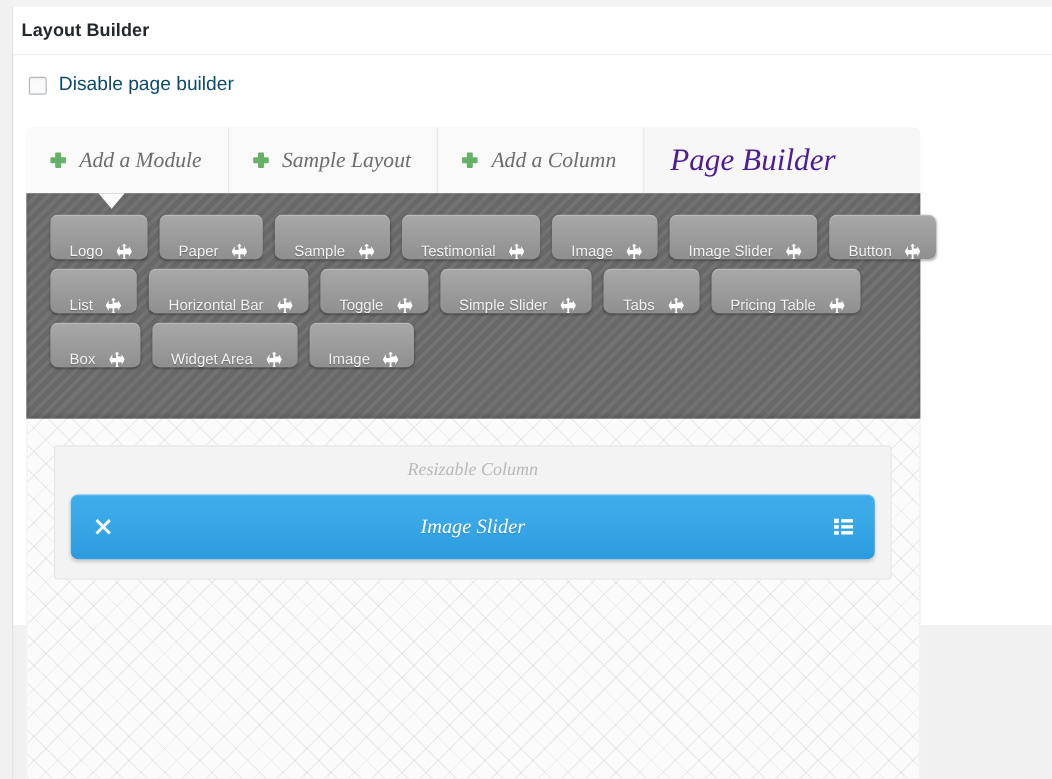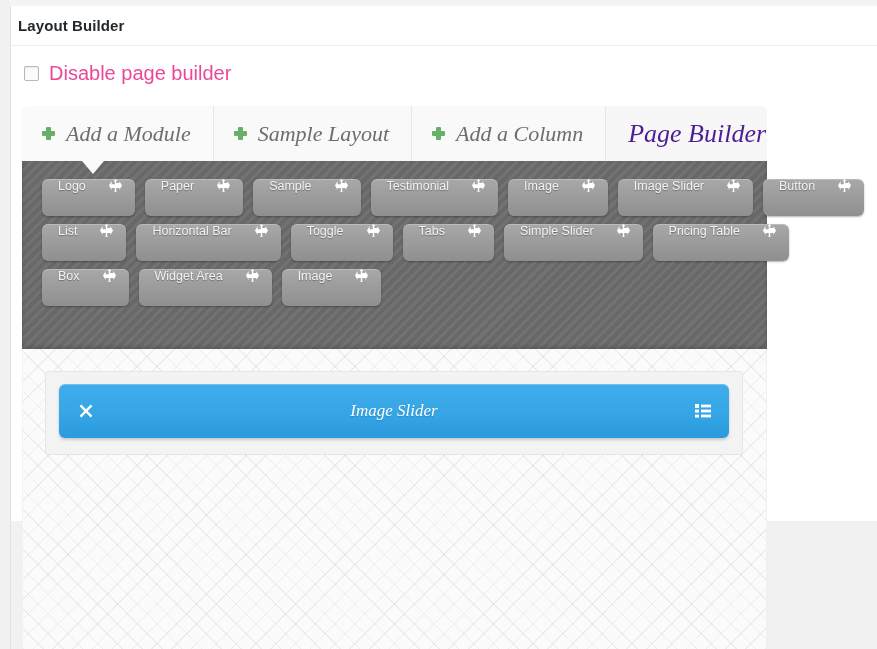--- a/index.html
+++ b/index.html
@@ -69,22 +69,22 @@
     box-sizing: border-box;
     border: 1px solid #b4b9be;
     background: #fbfbfb;
     border-radius: 2px;
     box-shadow: inset 0 1px 2px rgba(0,0,0,.07);
     margin-left: 13px;
     cursor: pointer;
   }
   .cb-label {
     margin-left: 10px;
-    font-size: 20px;
-    color: #ec4899;
+    font-size: 16px;
+    color: #0c4a6e;
     text-align: center;
   }
 
   
   #builder {
     position: absolute;
     left: 22px; top: 106px;
     width: 745px;
     height: 543px;
   }
@@ -120,21 +120,21 @@
     content: "";
     position: absolute;
     background: #65b168;
     border-radius: 1px;
   }
   .plus::before { left: 0; top: 4px; width: 13px; height: 5px; }
   .plus::after  { top: 0; left: 4px; height: 13px; width: 5px; }
   .tab-label {
     font-family: "Liberation Serif", serif;
     font-style: italic;
-    font-size: 22px;
+    font-size: 18px;
     color: #6d6d6d;
     white-space: nowrap;
   }
   .tabbar-title {
     display: flex;
     align-items: center;
     padding-left: 22px;
     flex: 1 1 auto;
     font-family: "Liberation Serif", serif;
     font-style: italic;
@@ -165,33 +165,32 @@
     border-right: 11px solid transparent;
     border-top: 13px solid #fafafa;
   }
   .mod-row {
     display: flex;
     align-items: center;
     margin-bottom: 8px;
   }
   .mod {
     display: inline-flex;
-    align-items: flex-start;
+    align-items: flex-end;
     height: 37px;
     padding: 0 13px 0 16px;
     margin-right: 10px;
     border-radius: 6px;
     background: linear-gradient(to bottom, #a8a8a8 0%, #9c9c9c 48%, #8f8f8f 100%);
     box-shadow: 0 1px 2px rgba(0,0,0,.3), inset 0 1px 0 rgba(255,255,255,.22);
     color: #f2f2f2;
     font-size: 12.5px;
     cursor: move;
     white-space: nowrap;
     text-shadow: 0 1px 1px rgba(0,0,0,.32);
-    gap: 12px;
   }
   .mod-label { margin-right: 11px; }
   .move-icon {
     width: 13px; height: 13px;
     flex: 0 0 auto;
     display: block;
   }
 
   
   .canvas {
@@ -359,32 +358,32 @@
               <path fill="#ffffff" d="M8 0 5.6 2.6h1.5v3.9H3.2V5 2.6L0 8l3.2 5.4V11h3.9v3.9H5.6L8 16l2.4-1.1H8.9V11h3.9v2.4L16 8l-3.2-5.4V5H8.9V2.6h1.5z"></path>
             </svg>
         </div>
         <div class="mod">
           <span class="mod-label">Toggle</span>
           <svg class="move-icon" viewBox="0 0 16 16">
               <path fill="#ffffff" d="M8 0 5.6 2.6h1.5v3.9H3.2V5 2.6L0 8l3.2 5.4V11h3.9v3.9H5.6L8 16l2.4-1.1H8.9V11h3.9v2.4L16 8l-3.2-5.4V5H8.9V2.6h1.5z"></path>
             </svg>
         </div>
         <div class="mod">
+          <span class="mod-label">Simple Slider</span>
+          <svg class="move-icon" viewBox="0 0 16 16">
+              <path fill="#ffffff" d="M8 0 5.6 2.6h1.5v3.9H3.2V5 2.6L0 8l3.2 5.4V11h3.9v3.9H5.6L8 16l2.4-1.1H8.9V11h3.9v2.4L16 8l-3.2-5.4V5H8.9V2.6h1.5z"></path>
+            </svg>
+        </div>
+        <div class="mod">
           <span class="mod-label">Tabs</span>
           <svg class="move-icon" viewBox="0 0 16 16">
               <path fill="#ffffff" d="M8 0 5.6 2.6h1.5v3.9H3.2V5 2.6L0 8l3.2 5.4V11h3.9v3.9H5.6L8 16l2.4-1.1H8.9V11h3.9v2.4L16 8l-3.2-5.4V5H8.9V2.6h1.5z"></path>
             </svg>
         </div>
         <div class="mod">
-          <span class="mod-label">Simple Slider</span>
-          <svg class="move-icon" viewBox="0 0 16 16">
-              <path fill="#ffffff" d="M8 0 5.6 2.6h1.5v3.9H3.2V5 2.6L0 8l3.2 5.4V11h3.9v3.9H5.6L8 16l2.4-1.1H8.9V11h3.9v2.4L16 8l-3.2-5.4V5H8.9V2.6h1.5z"></path>
-            </svg>
-        </div>
-        <div class="mod">
           <span class="mod-label">Pricing Table</span>
           <svg class="move-icon" viewBox="0 0 16 16">
               <path fill="#ffffff" d="M8 0 5.6 2.6h1.5v3.9H3.2V5 2.6L0 8l3.2 5.4V11h3.9v3.9H5.6L8 16l2.4-1.1H8.9V11h3.9v2.4L16 8l-3.2-5.4V5H8.9V2.6h1.5z"></path>
             </svg>
         </div>
       </div>
 
       <div class="mod-row">
         <div class="mod">
           <span class="mod-label">Box</span>
@@ -403,20 +402,21 @@
           <svg class="move-icon" viewBox="0 0 16 16">
               <path fill="#ffffff" d="M8 0 5.6 2.6h1.5v3.9H3.2V5 2.6L0 8l3.2 5.4V11h3.9v3.9H5.6L8 16l2.4-1.1H8.9V11h3.9v2.4L16 8l-3.2-5.4V5H8.9V2.6h1.5z"></path>
             </svg>
         </div>
       </div>
     </div>
 
     <div class="canvas">
 
       <div class="column">
+        <div class="column-title">Resizable Column</div>
 
         <div class="module-bar">
           <svg class="bar-x" viewBox="0 0 16 16">
             <path fill="#ffffff" d="M3.3 1.6 8 6.3l4.7-4.7 1.7 1.7L9.7 8l4.7 4.7-1.7 1.7L8 9.7l-4.7 4.7-1.7-1.7L6.3 8 1.6 3.3z"></path>
           </svg>
           <div class="module-bar-title">Image Slider</div>
           <svg class="bar-list" viewBox="0 0 16 14">
             <rect x="0" y="0" width="4" height="4" fill="#ffffff"></rect>
             <rect x="6" y="0.6" width="10" height="2.8" fill="#ffffff"></rect>
             <rect x="0" y="5.6" width="4" height="3" fill="#ffffff"></rect>

